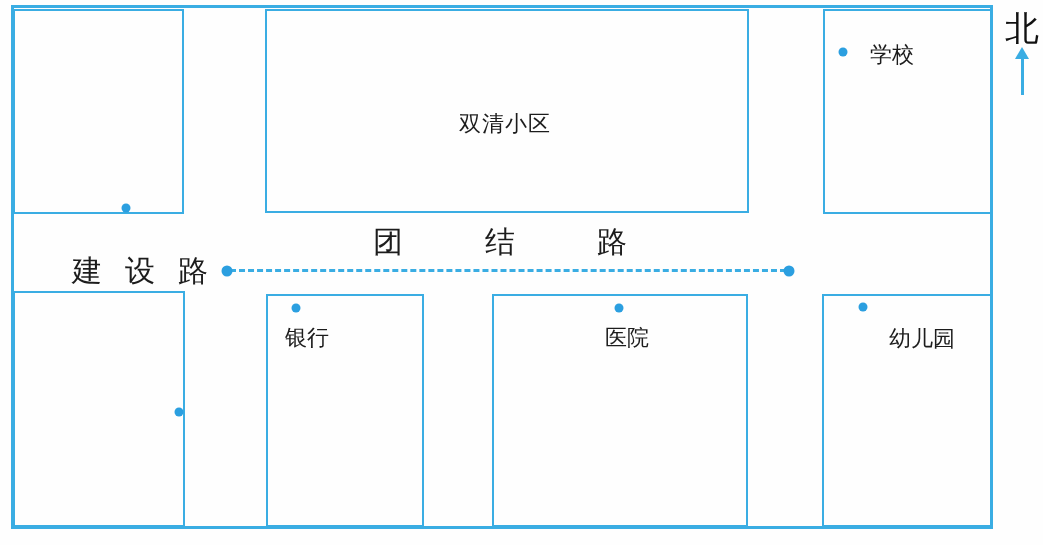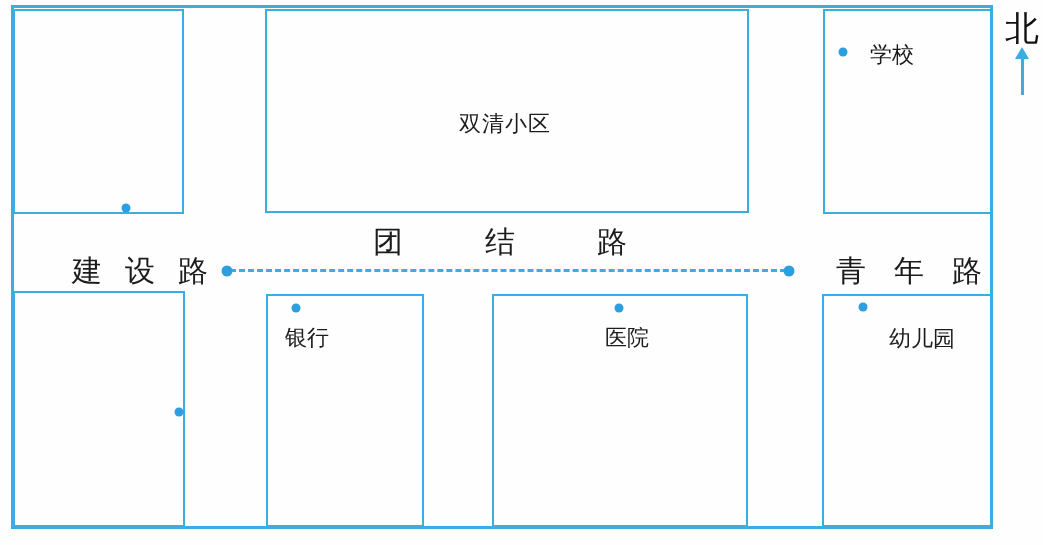--- a/index.html
+++ b/index.html
@@ -133,21 +133,20 @@
   <div class="block blk-kindergarten"></div>
 
   <div class="lbl lbl-shuangqing">双清小区</div>
   <div class="lbl lbl-school">学校</div>
   <div class="lbl lbl-bank">银行</div>
   <div class="lbl lbl-hospital">医院</div>
   <div class="lbl lbl-kindergarten">幼儿园</div>
 
   <div class="road-lbl road-jianshe">建设路</div>
   <div class="road-lbl road-tuanjie">团结路</div>
-  <div class="road-lbl road-qingnian">青年路</div>
 
   <div class="route-line"></div>
   <div class="dot dot-route-start"></div>
   <div class="dot dot-route-end"></div>
 
   <div class="dot dot-postal"></div>
   <div class="dot dot-school"></div>
   <div class="dot dot-library"></div>
   <div class="dot dot-bank"></div>
   <div class="dot dot-hospital"></div>

